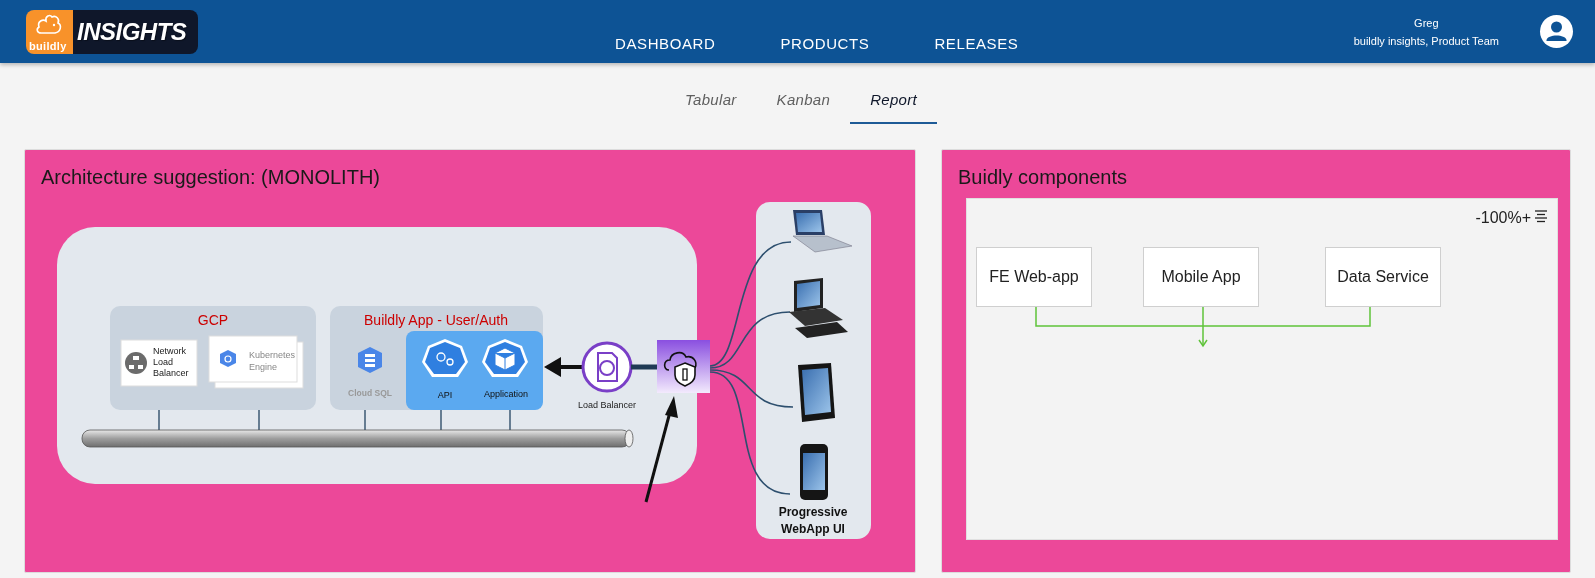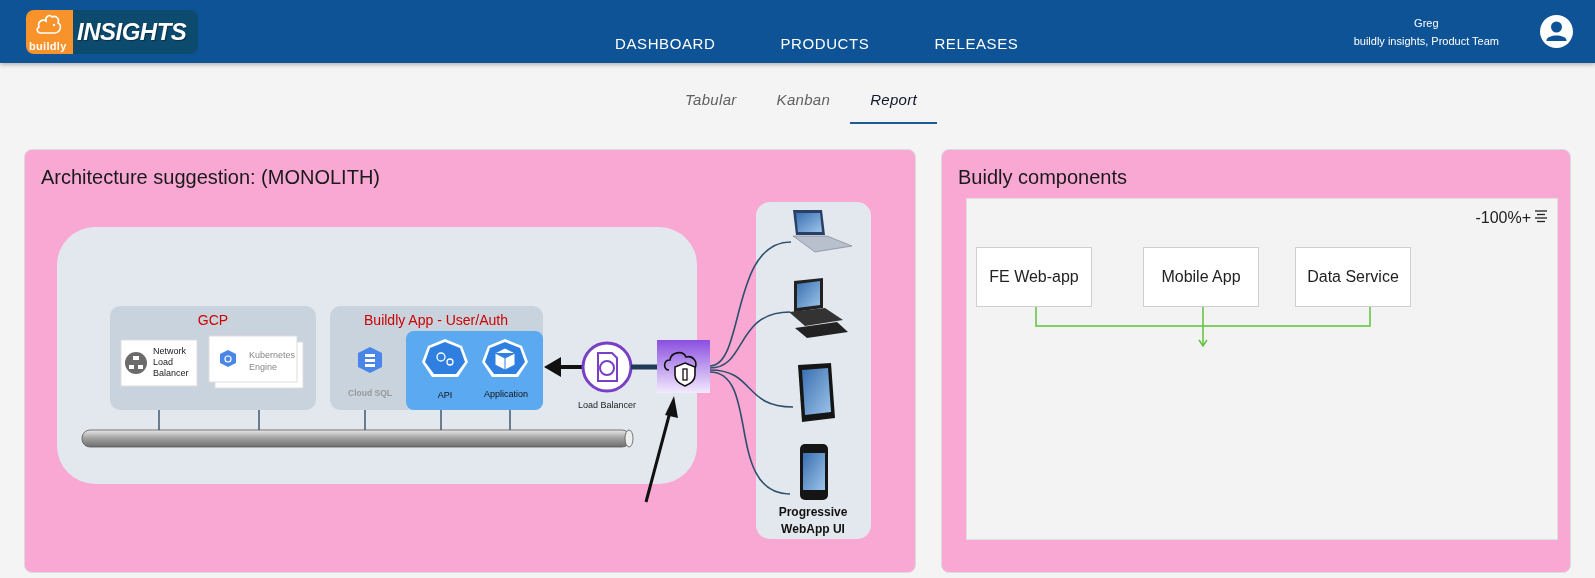--- a/index.html
+++ b/index.html
@@ -2,29 +2,29 @@
 <html><head>
 <meta charset="utf-8">
 <style>
   * { box-sizing: border-box; margin: 0; padding: 0; }
   html, body { width: 1595px; height: 578px; overflow: hidden; background: #f4f4f4; font-family: "Liberation Sans", "DejaVu Sans", sans-serif; color: #222; }
   .topbar { position: absolute; left: 0; top: 0; width: 1595px; height: 63px; background: #0d5395; box-shadow: 0 2px 4px rgba(0,0,0,0.25); }
   .logo { position: absolute; left: 26px; top: 10px; width: 172px; height: 44px; border-radius: 8px; overflow: hidden; display: flex; }
   .logo-mark { width: 47px; height: 44px; background: #f8922a; position: relative; }
   .logo-mark svg { position: absolute; left: 7px; top: 3px; }
   .logo-mark .buildly { position: absolute; left: 3px; bottom: 2px; font-size: 11px; color: #fff; font-weight: bold; letter-spacing: 0.3px; }
-  .logo-text { flex: 1; background: #0c4a6e; color: #fff; font-weight: bold; font-style: italic; font-size: 24px; line-height: 44px; padding-left: 4px; letter-spacing: -0.5px; text-shadow: 1px 1px 1px rgba(0,0,0,0.35); }
+  .logo-text { flex: 1; background: #0f172a; color: #fff; font-weight: bold; font-style: italic; font-size: 24px; line-height: 44px; padding-left: 4px; letter-spacing: -0.5px; text-shadow: 1px 1px 1px rgba(0,0,0,0.35); }
   .nav { position: absolute; top: 12px; left: 615px; height: 63px; display: flex; align-items: center; gap: 32px; }
   .nav a { color: #fff; font-size: 15px; letter-spacing: 0.6px; margin-right: 33px; text-decoration: none; cursor: pointer; }
   .user { position: absolute; right: 96px; top: 14px; text-align: center; color: #fff; font-size: 11px; line-height: 18px; }
   .avatar { position: absolute; right: 22px; top: 15px; width: 33px; height: 33px; border-radius: 50%; background: #fff; }
   .tabs { position: absolute; top: 85px; left: 665px; display: flex; }
   .tab { padding: 6px 20px 14px; font-size: 15px; color: #5f5f5f; cursor: pointer; letter-spacing: 0.3px; font-style: italic; }
   .tab.active { color: #0f172a; border-bottom: 2px solid #1d5a96; }
-  .panel { position: absolute; background: #f9a8d4; border: 1px solid #dcdcdc; border-radius: 8px; }
+  .panel { position: absolute; background: #ec4899; border: 1px solid #dcdcdc; border-radius: 2px; }
   .panel-title { position: absolute; left: 16px; top: 16px; font-size: 20px; color: #1a1a1a; }
   .p1 { left: 24px; top: 149px; width: 892px; height: 424px; }
   .p2 { left: 941px; top: 149px; width: 630px; height: 424px; }
   .canvas { position: absolute; left: 24px; top: 48px; width: 592px; height: 342px; background: #f3f3f3; border: 1px solid #e0e0e0; }
   .zoomctl { position: absolute; right: 8px; top: 10px; font-size: 16px; color: #222; display: flex; align-items: center; }
   .zoomctl span { cursor: pointer; }
   .node { position: absolute; width: 116px; height: 60px; background: #fff; border: 1px solid #cfcfcf; display: flex; align-items: center; justify-content: center; font-size: 16px; color: #222; cursor: pointer; }
   svg text { font-family: "Liberation Sans", sans-serif; }
 </style>
 </head>
@@ -228,15 +228,15 @@
     </div>
     <svg width="592" height="342" style="position:absolute;left:0;top:0">
       <g fill="none" stroke="#5fc33a" stroke-width="1.5">
         <path d="M69 108 L69 127 L403 127 L403 108"></path>
         <path d="M236 108 L236 146"></path>
       </g>
       <polyline points="232,141 236,147 240,141" fill="none" stroke="#5fc33a" stroke-width="1.5"></polyline>
     </svg>
     <div class="node" style="left:9px;top:48px">FE Web-app</div>
     <div class="node" style="left:176px;top:48px">Mobile App</div>
-    <div class="node" style="left:328px;top:48px">Data Service</div>
+    <div class="node" style="left:358px;top:48px">Data Service</div>
   </div>
 </div>
 
 </body></html>

